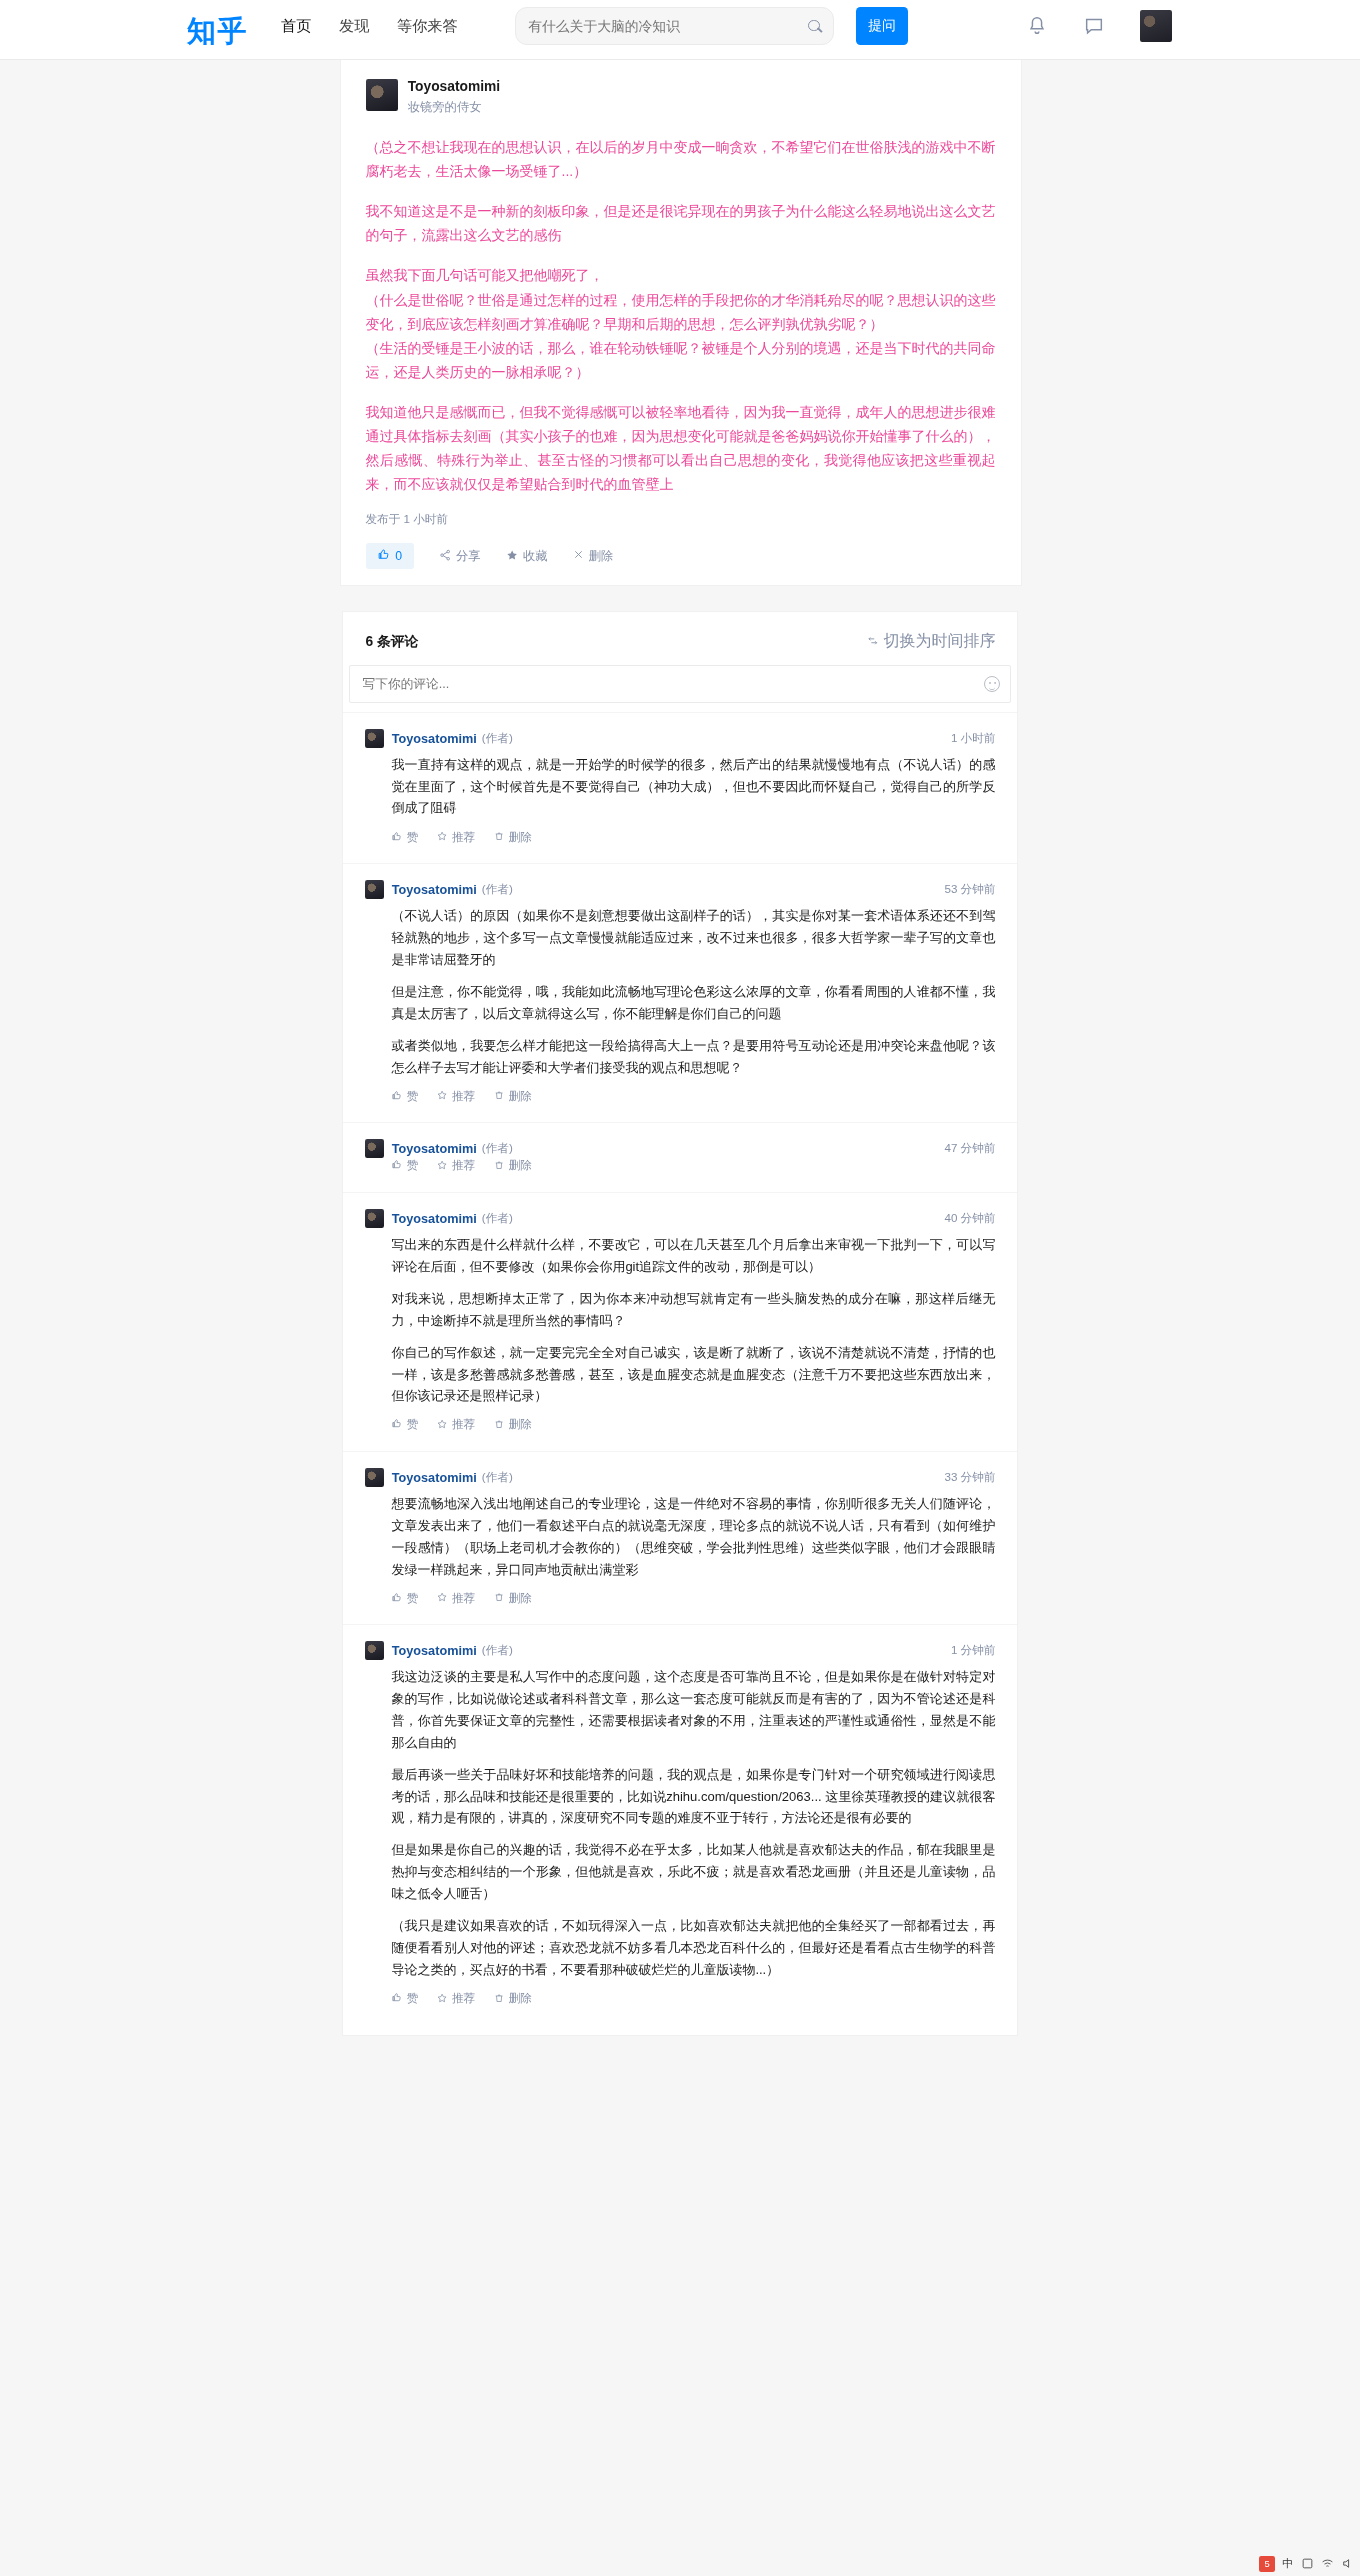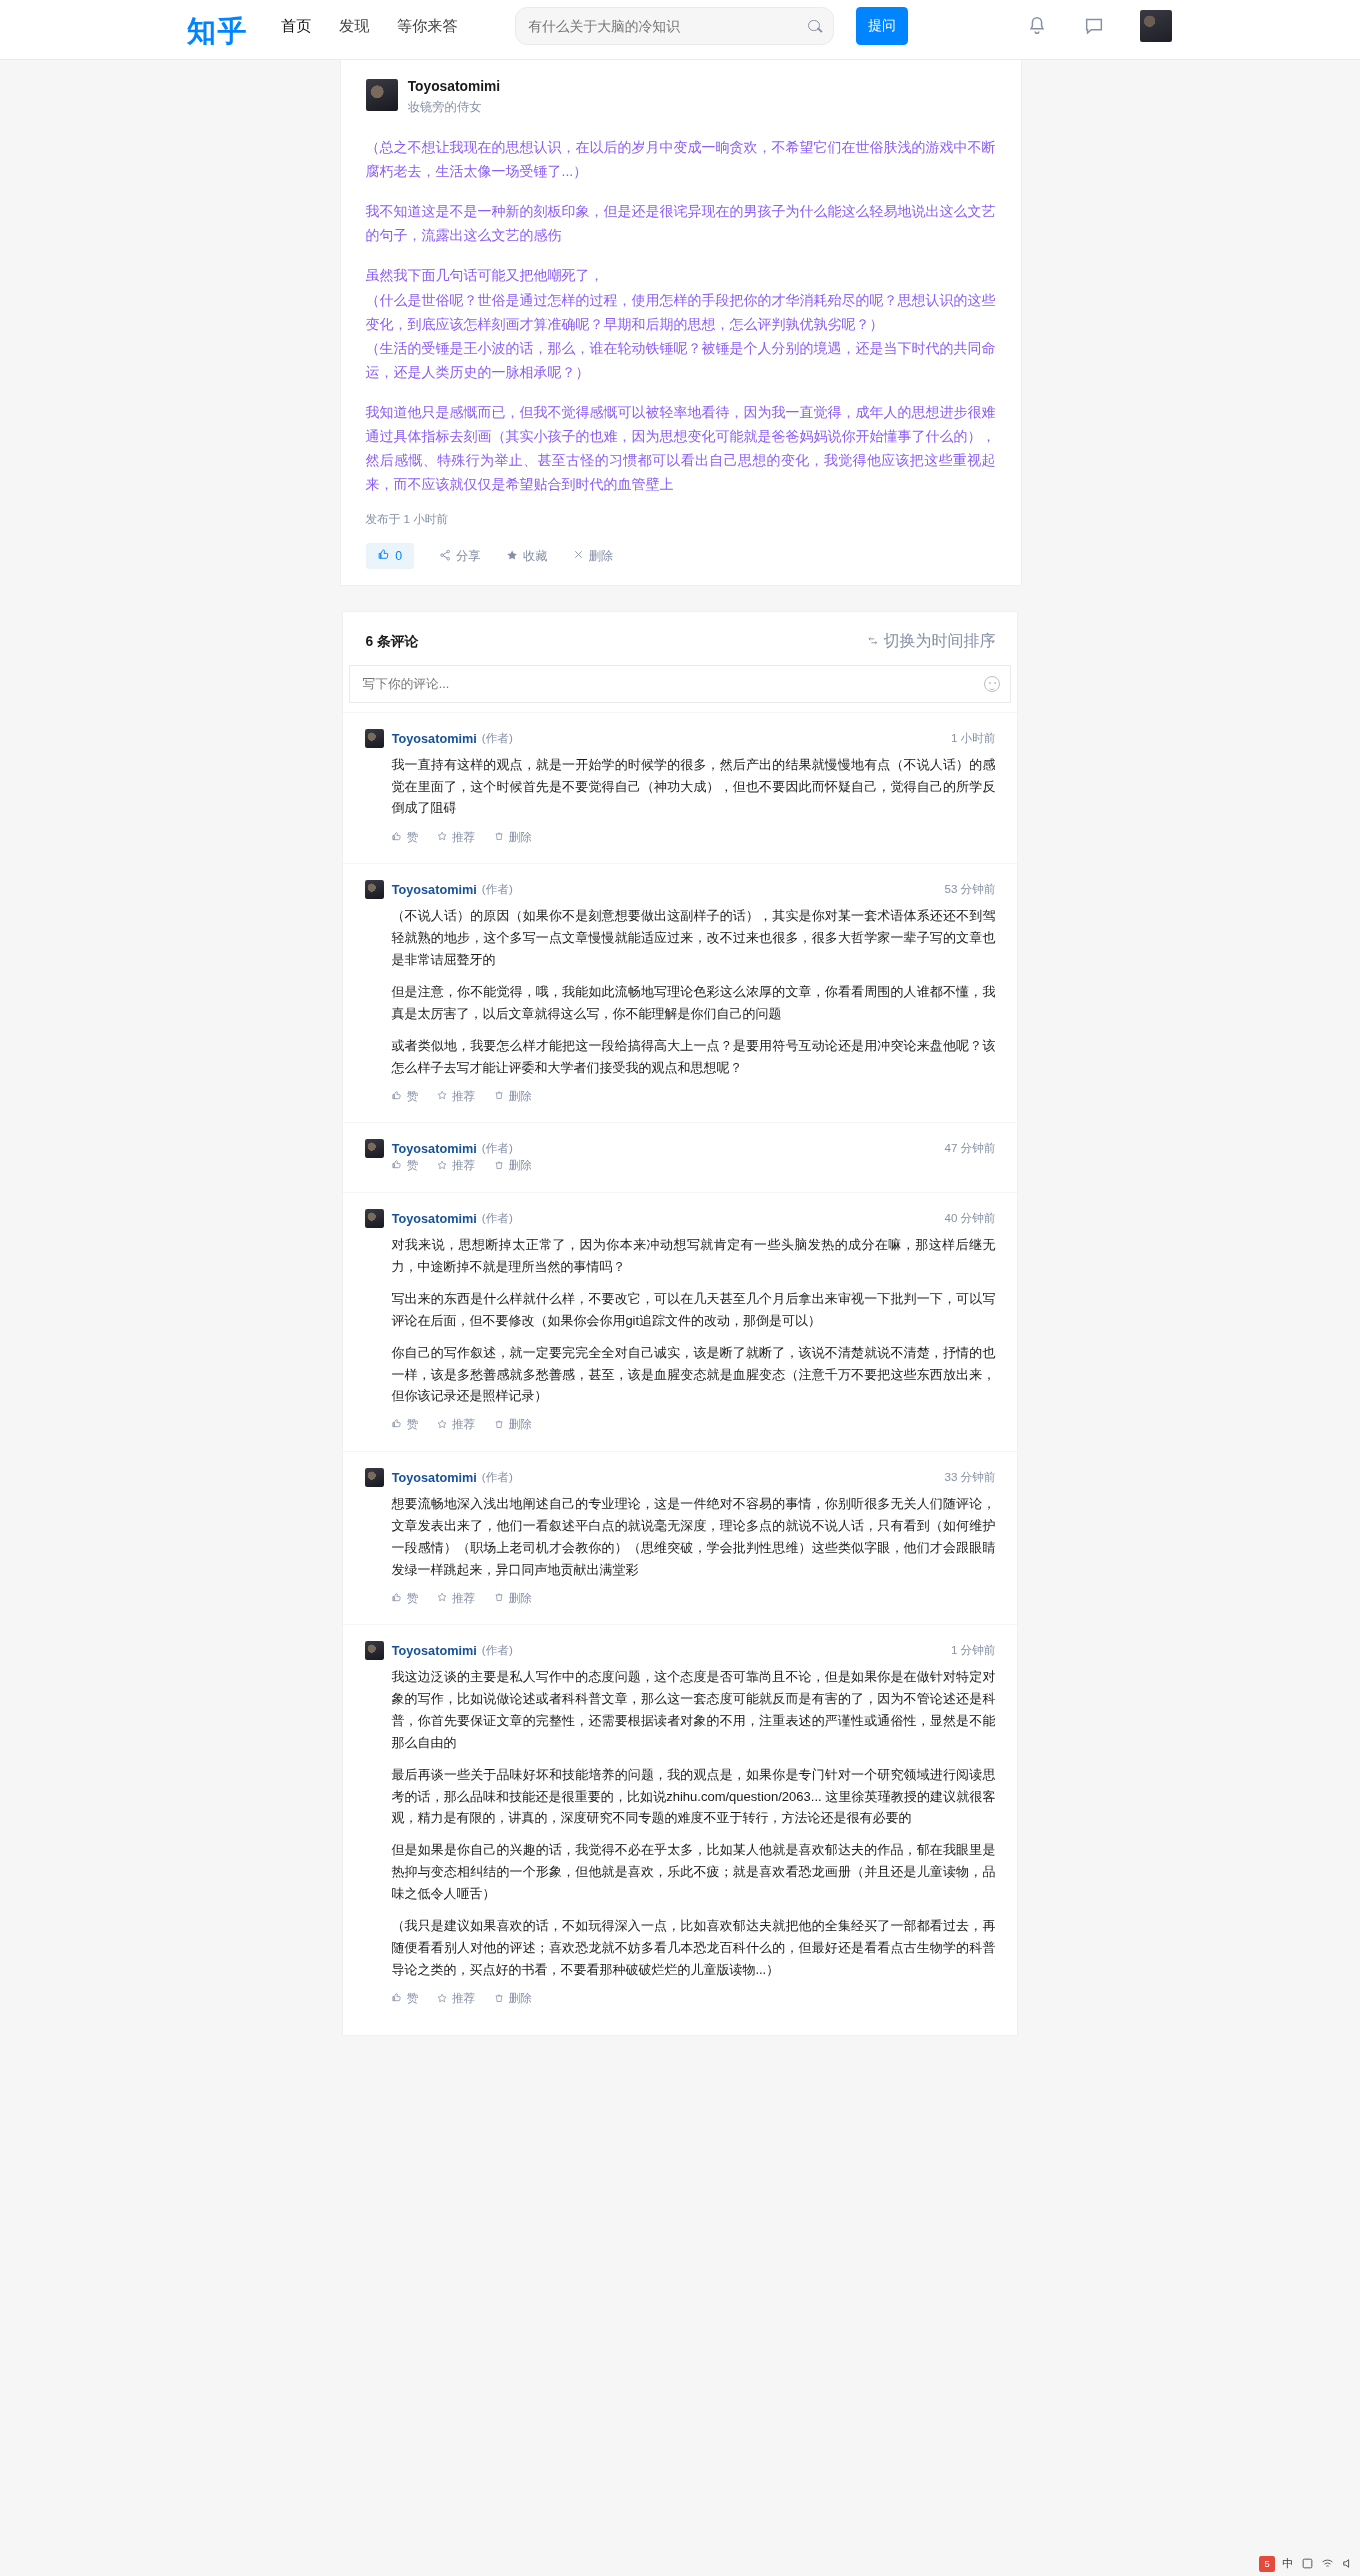--- a/index.html
+++ b/index.html
@@ -91,21 +91,21 @@
                       linear-gradient(160deg, #3b3b46 0%, #181820 100%);
   }
   .author-name { font-size: 13.8px; color: #1a1a1a; font-weight: bold; line-height: 1.2; }
   .author-bio { font-size: 12.3px; color: #8590a6; margin-top: 3.6px; }
 
   .answer-body { margin-top: 19px; }
   .answer-body p {
     margin: 0 0 16px 0;
     font-size: 14px;
     line-height: 1.72;
-    color: #8b5cf6;
+    color: #ec4899;
     text-align: justify;
   }
   .pub-time { font-size: 11.6px; color: #8590a6; margin-top: 2.9px; }
 
   .action-row {
     display: flex; align-items: center; gap: 25px;
     margin-top: 16px;
   }
   .vote-pill {
     display: inline-flex; align-items: center; gap: 5.1px;
@@ -402,22 +402,22 @@
       </div>
 
       <div class="comment">
         <div class="c-head">
           <span class="c-avatar"></span>
           <span class="c-name">Toyosatomimi</span>
           <span class="c-tag">(作者)</span>
           <span class="c-time">40 分钟前</span>
         </div>
         <div class="c-body">
+          <p>写出来的东西是什么样就什么样，不要改它，可以在几天甚至几个月后拿出来审视一下批判一下，可以写评论在后面，但不要修改（如果你会你用git追踪文件的改动，那倒是可以）</p>
           <p>对我来说，思想断掉太正常了，因为你本来冲动想写就肯定有一些头脑发热的成分在嘛，那这样后继无力，中途断掉不就是理所当然的事情吗？</p>
-          <p>写出来的东西是什么样就什么样，不要改它，可以在几天甚至几个月后拿出来审视一下批判一下，可以写评论在后面，但不要修改（如果你会你用git追踪文件的改动，那倒是可以）</p>
           <p>你自己的写作叙述，就一定要完完全全对自己诚实，该是断了就断了，该说不清楚就说不清楚，抒情的也一样，该是多愁善感就多愁善感，甚至，该是血腥变态就是血腥变态（注意千万不要把这些东西放出来，但你该记录还是照样记录）</p>
         </div>
         <div class="c-actions">
           <span class="c-act">
             <span class="ico"><svg width="11" height="11" viewBox="0 0 24 24" fill="none" stroke="#8590a6" stroke-width="1.8">
                   <path d="M7 10v9H4v-9zM7 10l4-6a2 2 0 0 1 3 2l-1 4h5a2 2 0 0 1 2 2.3l-1 5A2 2 0 0 1 17 19H7z"></path>
                 </svg></span>
             <span>赞</span>
           </span>
           <span class="c-act">

